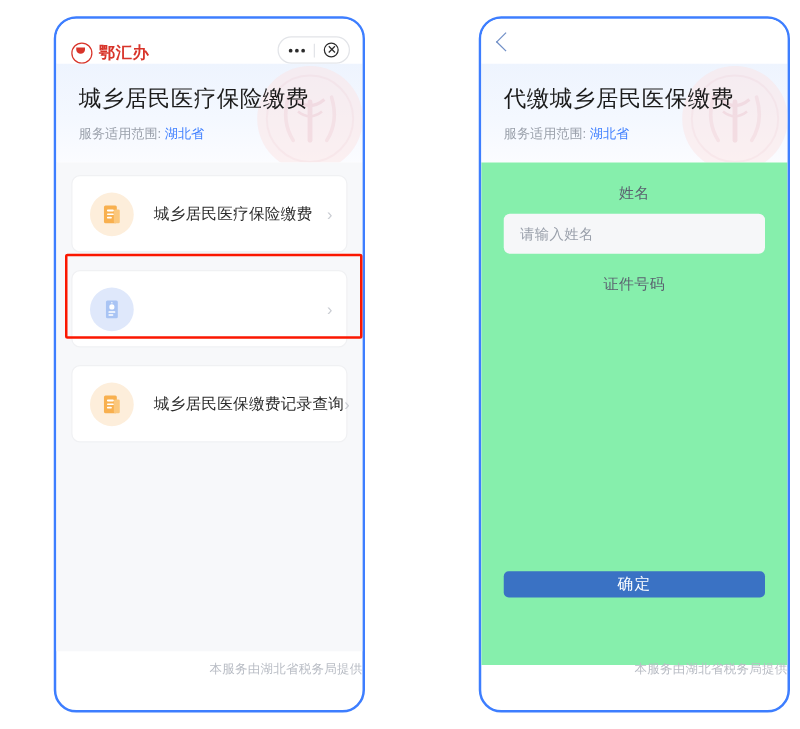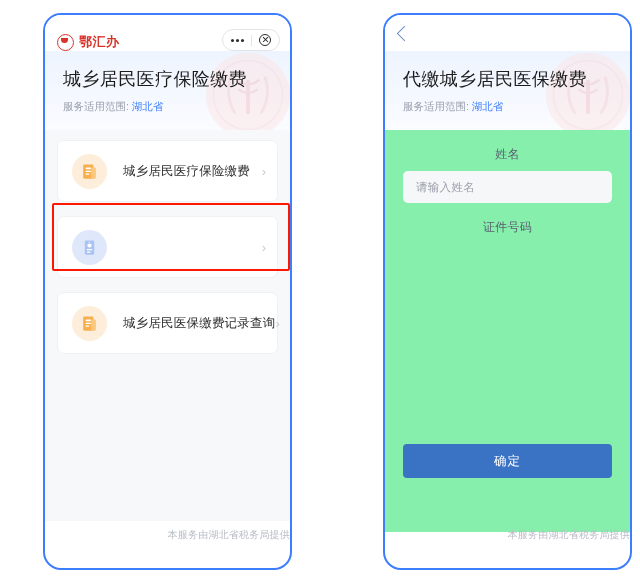--- a/index.html
+++ b/index.html
@@ -263,21 +263,21 @@
   .field-input .ph {
     font-size: 11.5px;
     color: #9aa0ab;
     letter-spacing: 0.3px;
   }
   .submit-btn {
     position: absolute;
     left: 18px;
     right: 18px;
     bottom: 54px;
-    height: 34px;
+    height: 21px;
     background: #3a72c4;
     border-radius: 4px;
     border: none;
     color: #ffffff;
     font-size: 12.5px;
     font-family: inherit;
     letter-spacing: 1px;
     display: flex;
     align-items: center;
     justify-content: center;

